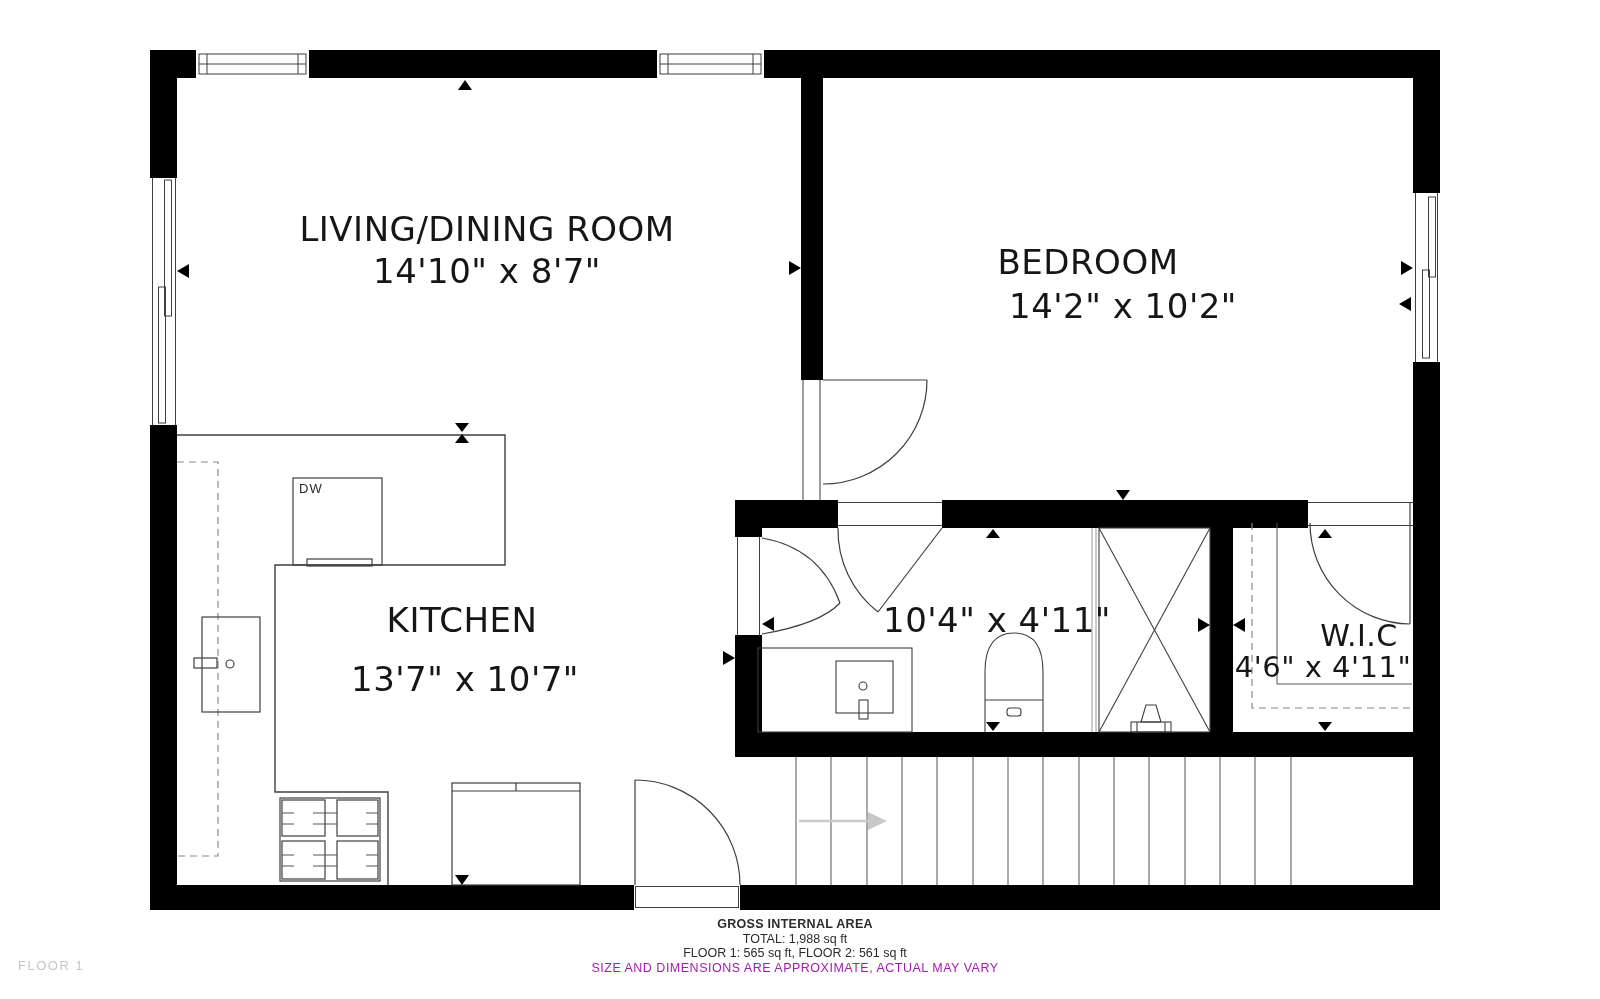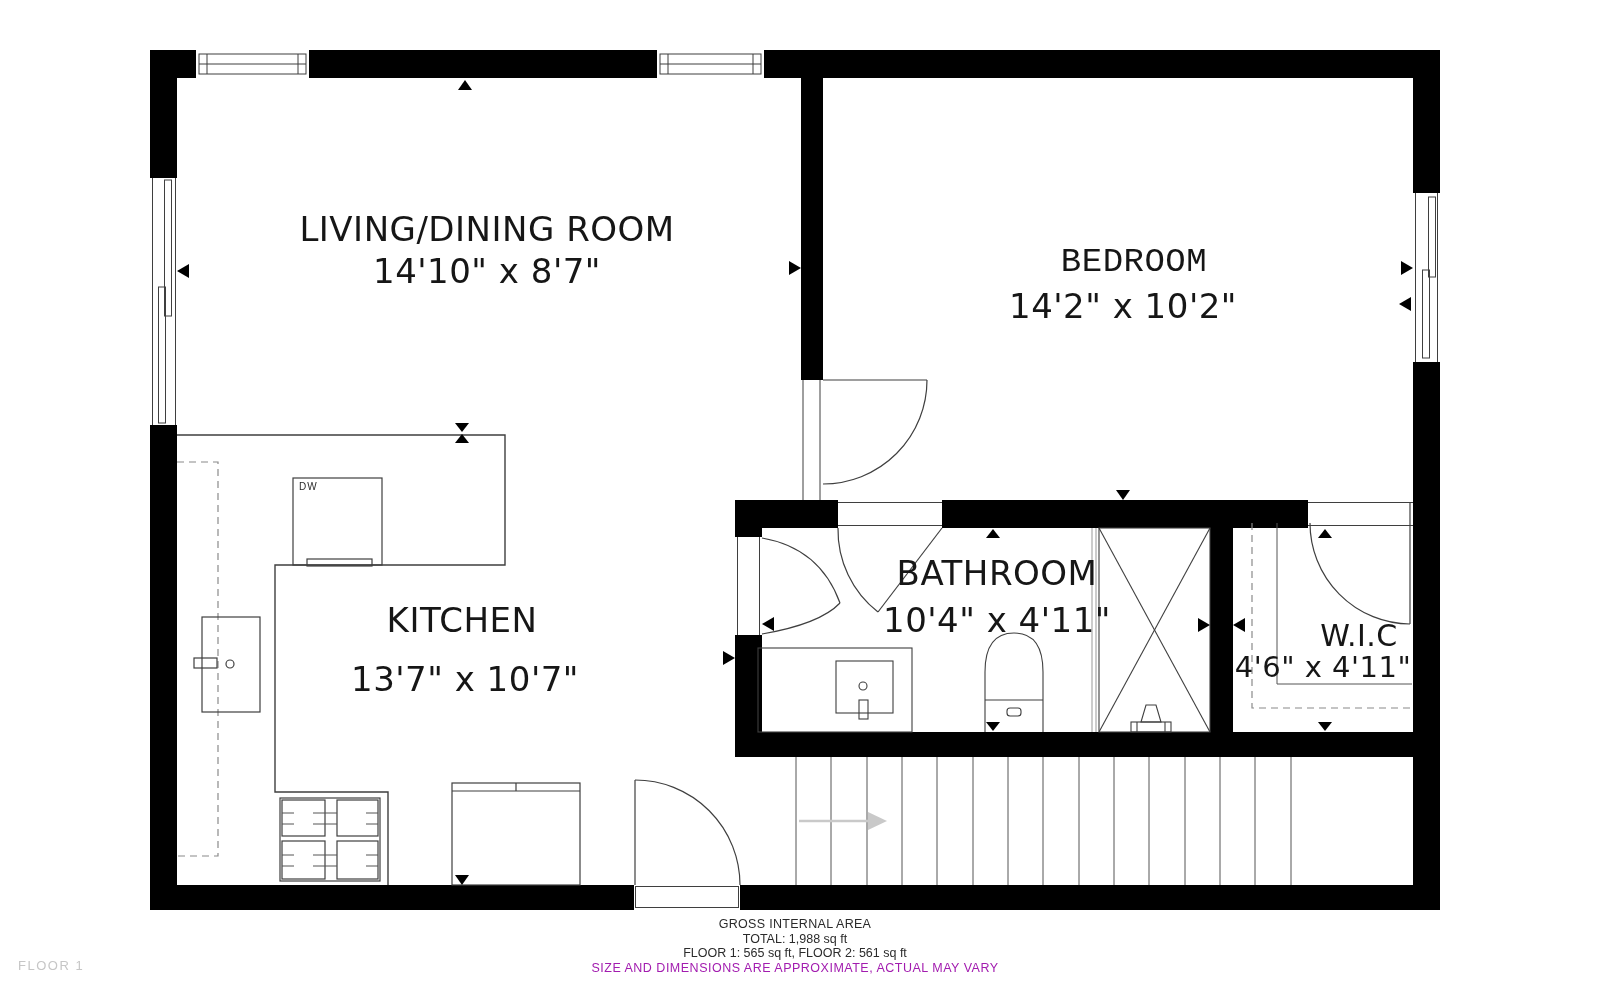--- a/index.html
+++ b/index.html
@@ -8,29 +8,29 @@
         font-family:"DejaVu Sans", sans-serif;}
   svg{position:absolute;left:0;top:0;}
   .room-label, .room-dims{
     position:absolute;transform:translate(-50%,-50%);
     white-space:nowrap;color:#161616;font-size:34px;letter-spacing:0.5px;
     font-family:"DejaVu Sans", sans-serif;
   }
   .small-label{font-size:30px;}
   .small-dims{font-size:29px;}
   .dw-label{
-    position:absolute;left:299px;top:481px;font-size:10px;color:#2a2a2a;
+    position:absolute;left:299px;top:481px;font-size:13px;color:#2a2a2a;
     font-family:"Liberation Sans", sans-serif;letter-spacing:1px;
   }
   .footer{
     position:absolute;left:195px;top:917px;width:1200px;text-align:center;
     font-family:"Liberation Sans", sans-serif;color:#2b2b2b;
   }
   .footer div{line-height:14.5px;font-size:12.5px;}
-  .footer .f-title{font-weight:normal;letter-spacing:0.3px;}
+  .footer .f-title{font-weight:bold;letter-spacing:0.3px;}
   .footer .f-disclaimer{color:#a21caf;letter-spacing:0.5px;}
   .floor-label{
     position:absolute;left:18px;top:958px;font-size:13px;color:#c6c6c6;
     font-family:"Liberation Sans", sans-serif;letter-spacing:1.5px;text-align:right;
   }
 </style>
 </head>
 <body>
 
 <div class="page">
@@ -233,27 +233,26 @@
       <polygon points="1210,625 1198,618 1198,632"></polygon>
       <polygon points="1233,625 1245,618 1245,632"></polygon>
       <polygon points="735,658 723,651 723,665"></polygon>
       <polygon points="762,624 774,617 774,631"></polygon>
     </g>
   </svg>
 
   <div class="room-label" style="left:487px;top:229px;">LIVING/DINING ROOM</div>
   <div class="room-dims" style="left:487px;top:271px;">14'10" x 8'7"</div>
 
-  <div class="room-label" style="left:1134px;top:262px;font-family:Liberation Mono, monospace;">BEDROOM</div>
+  <div class="room-label" style="left:1088px;top:262px;">BEDROOM</div>
   <div class="room-dims" style="left:1123px;top:306px;">14'2" x 10'2"</div>
 
   <div class="room-label" style="left:462px;top:620px;">KITCHEN</div>
   <div class="room-dims" style="left:465px;top:679px;">13'7" x 10'7"</div>
 
-  <div class="room-label" style="left:997px;top:573px;">BATHROOM</div>
   <div class="room-dims" style="left:997px;top:620px;">10'4" x 4'11"</div>
 
   <div class="room-label small-label" style="left:1325px;top:635px;margin-left:34px;">W.I.C</div>
   <div class="room-dims small-dims" style="left:1323px;top:667px;">4'6" x 4'11"</div>
 
   <div class="dw-label">DW</div>
 
   <div class="footer">
     <div class="f-title">GROSS INTERNAL AREA</div>
     <div class="f-total">TOTAL: 1,988 sq ft</div>

